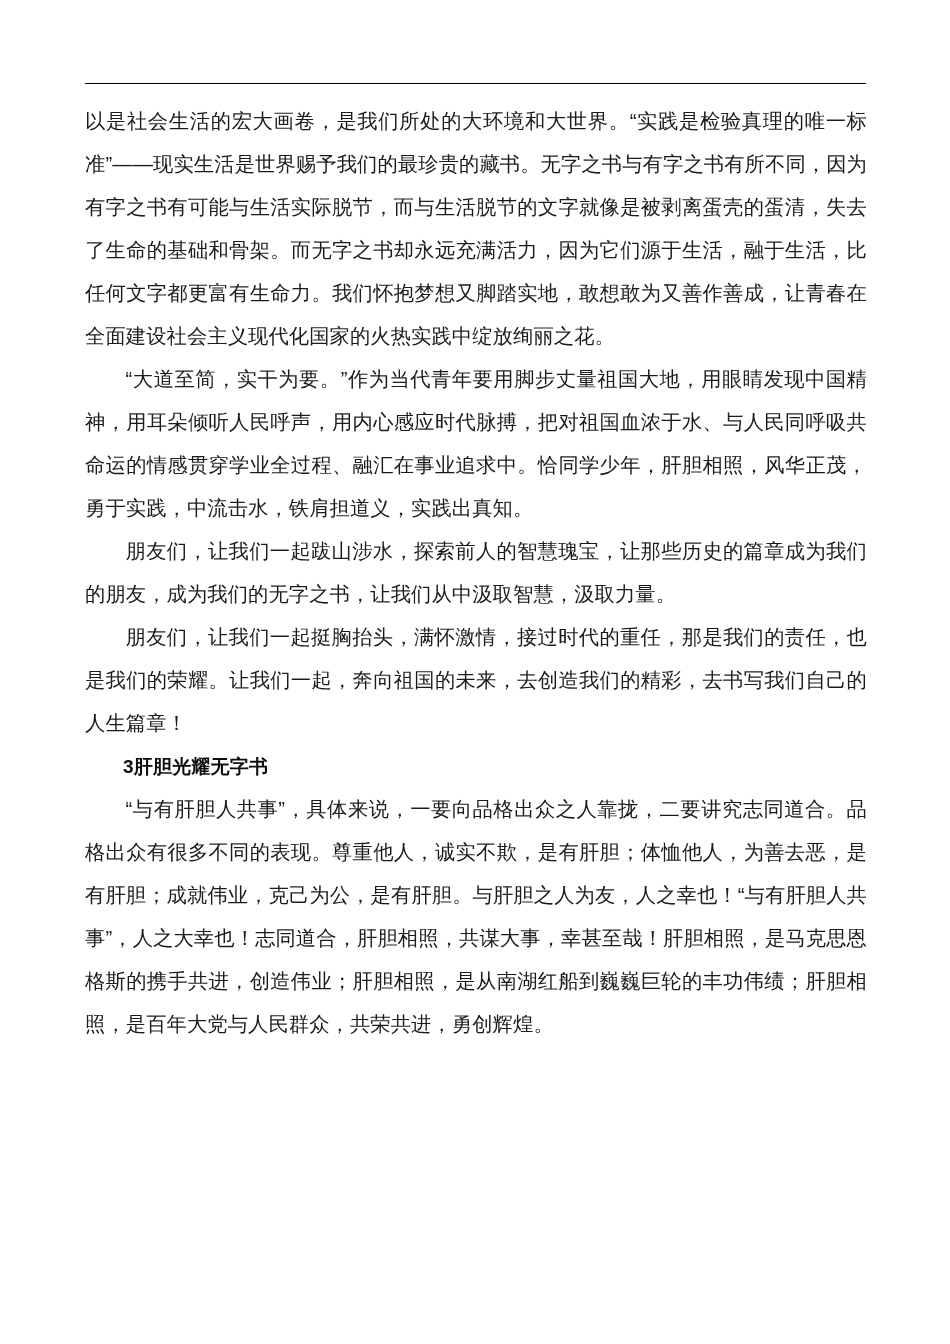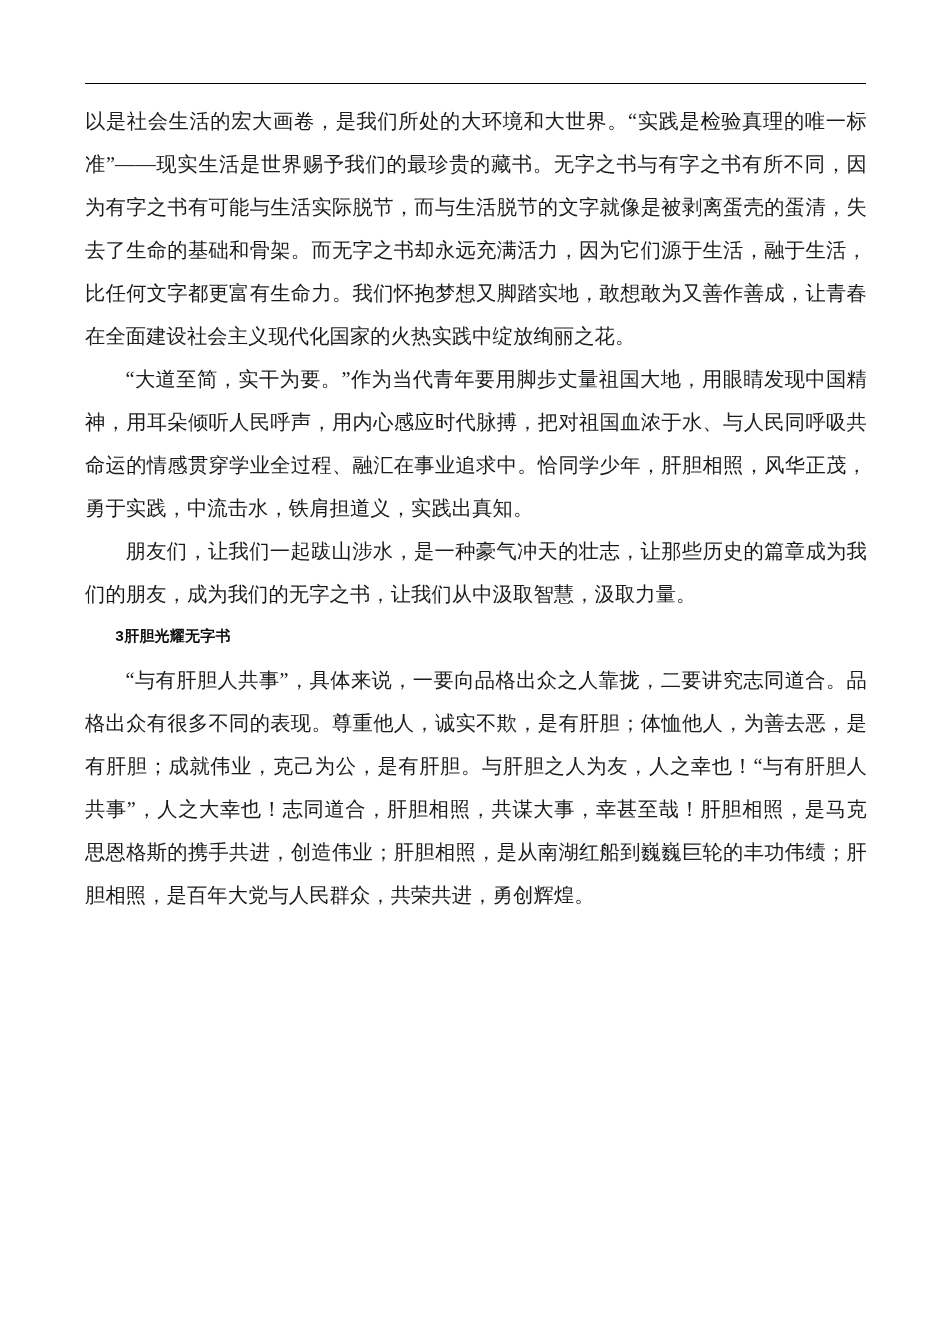--- a/index.html
+++ b/index.html
@@ -28,60 +28,61 @@
   }
   .content {
     position: absolute;
     left: 85px;
     top: 100px;
     width: 782px;
   }
   p.body-par {
     margin: 0;
     padding: 0;
-    font-family: Liberation Serif, serif;
+    font-family: Liberation Sans, sans-serif;
     font-size: 20.3px;
     line-height: 43px;
     color: #1b1b1b;
     text-align: justify;
     text-justify: inter-ideograph;
     text-indent: 2em;
     letter-spacing: 0.1px;
     word-spacing: 0;
   }
   p.body-par.no-indent {
     text-indent: 0;
   }
   h3.section-heading {
     margin: 0;
     padding: 0;
-    font-family: Liberation Mono, monospace;
-    font-size: 15px;
+    font-family: Liberation Sans, sans-serif;
+    font-size: 19px;
     font-weight: bold;
     line-height: 43px;
     color: #0d0d0d;
     text-indent: 2em;
     letter-spacing: 0.2px;
   }
 </style>
 </head>
 <body>
 
 <div class="page">
 
   <div class="header-rule"></div>
 
   <div class="content">
 
     <p class="body-par no-indent">以是社会生活的宏大画卷，是我们所处的大环境和大世界。“实践是检验真理的唯一标准”——现实生活是世界赐予我们的最珍贵的藏书。无字之书与有字之书有所不同，因为有字之书有可能与生活实际脱节，而与生活脱节的文字就像是被剥离蛋壳的蛋清，失去了生命的基础和骨架。而无字之书却永远充满活力，因为它们源于生活，融于生活，比任何文字都更富有生命力。我们怀抱梦想又脚踏实地，敢想敢为又善作善成，让青春在全面建设社会主义现代化国家的火热实践中绽放绚丽之花。</p>
 
     <p class="body-par">“大道至简，实干为要。”作为当代青年要用脚步丈量祖国大地，用眼睛发现中国精神，用耳朵倾听人民呼声，用内心感应时代脉搏，把对祖国血浓于水、与人民同呼吸共命运的情感贯穿学业全过程、融汇在事业追求中。恰同学少年，肝胆相照，风华正茂，勇于实践，中流击水，铁肩担道义，实践出真知。</p>
 
-    <p class="body-par">朋友们，让我们一起跋山涉水，是一种豪气冲天的壮志，让那些历史的篇章成为我们的朋友，成为我们的无字之书，让我们从中汲取智慧，汲取力量。</p>
+    <p class="body-par">朋友们，让我们一起跋山涉水，探索前人的智慧瑰宝，让那些历史的篇章成为我们的朋友，成为我们的无字之书，让我们从中汲取智慧，汲取力量。</p>
 
+    <p class="body-par">朋友们，让我们一起挺胸抬头，满怀激情，接过时代的重任，那是我们的责任，也是我们的荣耀。让我们一起，奔向祖国的未来，去创造我们的精彩，去书写我们自己的人生篇章！</p>
 
 
     <h3 class="section-heading">3肝胆光耀无字书</h3>
 
 
 
     <p class="body-par">“与有肝胆人共事”，具体来说，一要向品格出众之人靠拢，二要讲究志同道合。品格出众有很多不同的表现。尊重他人，诚实不欺，是有肝胆；体恤他人，为善去恶，是有肝胆；成就伟业，克己为公，是有肝胆。与肝胆之人为友，人之幸也！“与有肝胆人共事”，人之大幸也！志同道合，肝胆相照，共谋大事，幸甚至哉！肝胆相照，是马克思恩格斯的携手共进，创造伟业；肝胆相照，是从南湖红船到巍巍巨轮的丰功伟绩；肝胆相照，是百年大党与人民群众，共荣共进，勇创辉煌。</p>
 
   </div>
 

